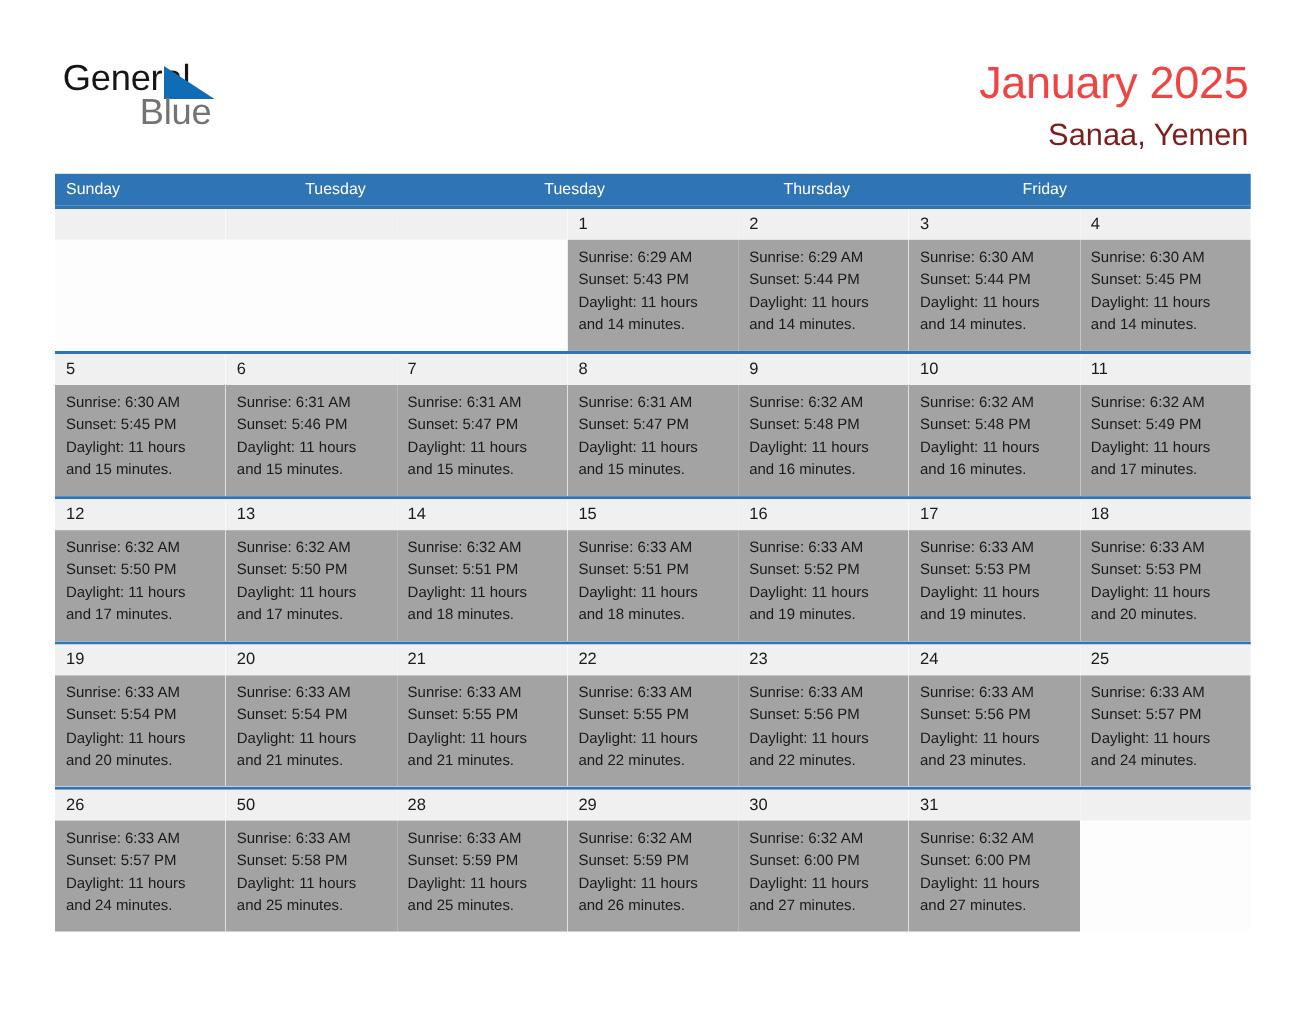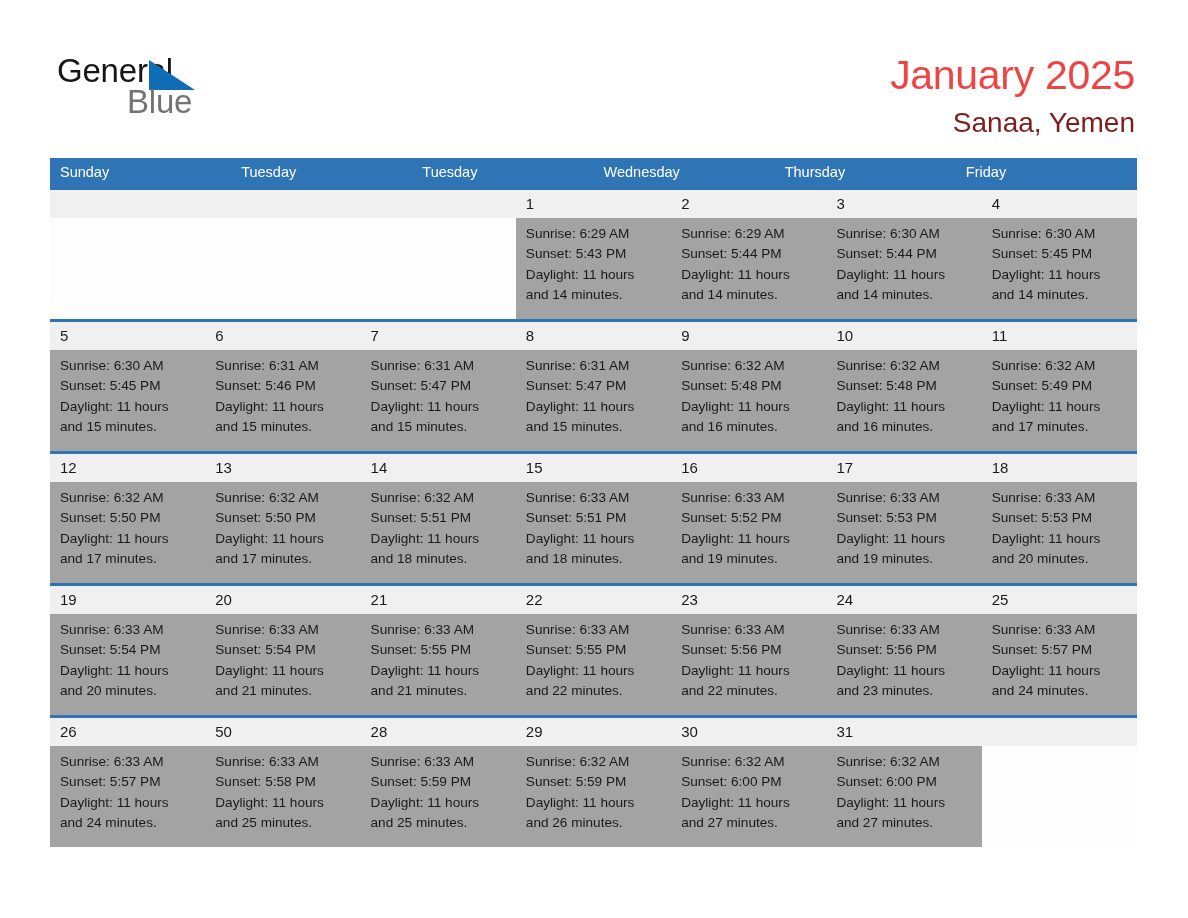--- a/index.html
+++ b/index.html
@@ -178,21 +178,20 @@
       <h2 class="cal-subtitle">Sanaa, Yemen</h2>
     </div>
   </div>
 
   <div class="calendar">
 
     <div class="cal-head">
       <div class="dayname">Sunday</div>
       <div class="dayname">Tuesday</div>
       <div class="dayname">Tuesday</div>
-      <div class="dayname">Wednesday</div>
       <div class="dayname">Thursday</div>
       <div class="dayname">Friday</div>
     </div>
 
     <div class="week">
       <div class="day empty">
         <div class="day-num-strip"><span class="day-num"></span></div>
         <div class="day-body">
           <div></div>
           <div></div>

